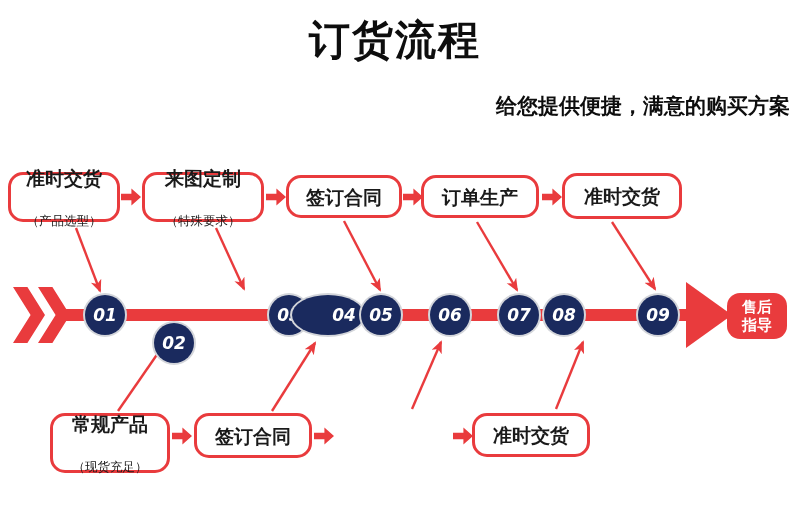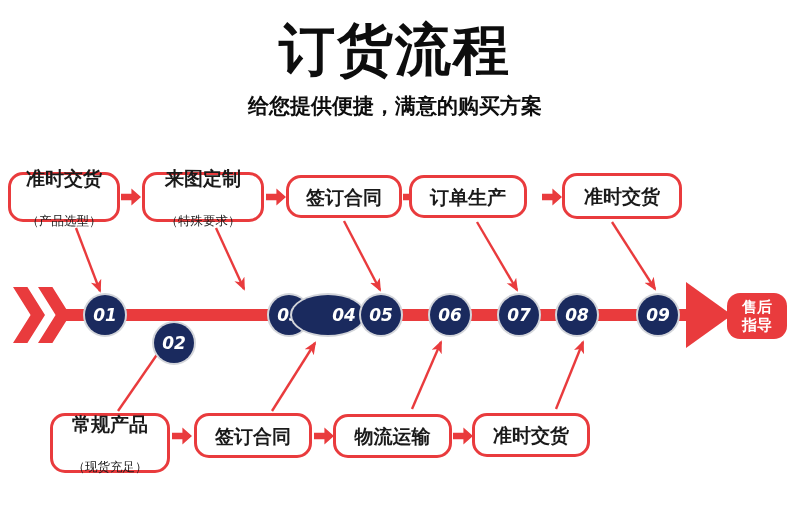--- a/index.html
+++ b/index.html
@@ -13,45 +13,45 @@
     width:790px;height:519px;
     background:#fff;
     overflow:hidden;
     font-family:"DejaVu Sans","Liberation Sans",sans-serif;
     color:#111;
   }
   
   .title{
     position:absolute;left:0;right:0;top:16px;
     text-align:center;
-    font-size:56px;font-weight:900;line-height:1.2;
+    font-size:41px;font-weight:900;line-height:1.2;
     letter-spacing:2px;color:#0d0d0d;
   }
   .subtitle{
     position:absolute;left:0;right:0;top:92px;
-    text-align:center;
+    text-align:right;
     font-size:21px;font-weight:600;color:#0d0d0d;
   }
   
   .box{
     position:absolute;
     border:3px solid var(--red);
     border-radius:15px;
     background:#fff;
     display:flex;flex-direction:column;
     align-items:center;justify-content:center;
     text-align:center;
     box-sizing:border-box;
   }
   .box .l1{font-size:19px;font-weight:700;line-height:22px;color:#1a1a1a;}
   .box .l2{font-size:12.5px;font-weight:400;line-height:15px;color:#1a1a1a;margin-top:24px;}
   .tb1{left:8px;  top:172px;width:112px;height:50px;}
   .tb2{left:142px;top:172px;width:122px;height:50px;}
   .tb3{left:286px;top:175px;width:116px;height:43px;}
-  .tb4{left:409px;top:175px;width:118px;height:43px;}
+  .tb4{left:421px;top:175px;width:118px;height:43px;}
   .tb5{left:562px;top:173px;width:120px;height:46px;}
   .bb1{left:50px; top:413px;width:120px;height:60px;}
   .bb2{left:194px;top:413px;width:118px;height:45px;}
   .bb3{left:333px;top:414px;width:119px;height:44px;}
   .bb4{left:472px;top:413px;width:118px;height:44px;}
   
   .harrow{
     position:absolute;width:20px;height:20px;
     background:var(--red);
     clip-path:polygon(0 34%,52% 34%,52% 8%,100% 50%,52% 92%,52% 66%,0 66%);
@@ -83,21 +83,21 @@
   .circle{
     position:absolute;top:295px;width:40px;height:40px;
     border-radius:50%;
     background:var(--navy);
     box-shadow:0 0 0 2px var(--ring);
     color:#fff;font-size:17px;font-weight:700;
     display:flex;align-items:center;justify-content:center;font-style:italic;
   }
   .c1{left:85px;} .c2{left:154px;margin-top:28px;} .c3{left:223px;margin-left:46px;}
   .c4{left:292px;padding-left:32px;}.c5{left:361px;} .c6{left:430px;}
-  .c7{left:499px;}.c8{left:557px;} .c9{left:638px;}
+  .c7{left:499px;}.c8{left:544px;} .c9{left:638px;}
   .after-sales{
     position:absolute;left:727px;top:293px;width:60px;height:46px;
     background:var(--red);border-radius:13px;
     color:#fff;font-size:15px;font-weight:700;line-height:18px;
     display:flex;flex-direction:column;align-items:center;justify-content:center;
     text-align:center;
   }
   
   .connectors{
     position:absolute;inset:0;width:790px;height:519px;
@@ -174,21 +174,18 @@
 
   <div class="box bb1">
     <span class="l1">常规产品</span>
     <span class="l2">（现货充足）</span>
   </div>
   <div class="harrow ha5"></div>
   <div class="box bb2">
     <span class="l1">签订合同</span>
   </div>
   <div class="harrow ha6"></div>
-  <div class="box bb3">
-    <span class="l1">物流运输</span>
-  </div>
   <div class="harrow ha7"></div>
   <div class="box bb4">
     <span class="l1">准时交货</span>
   </div>
 
 </div>
 
 </body></html>

